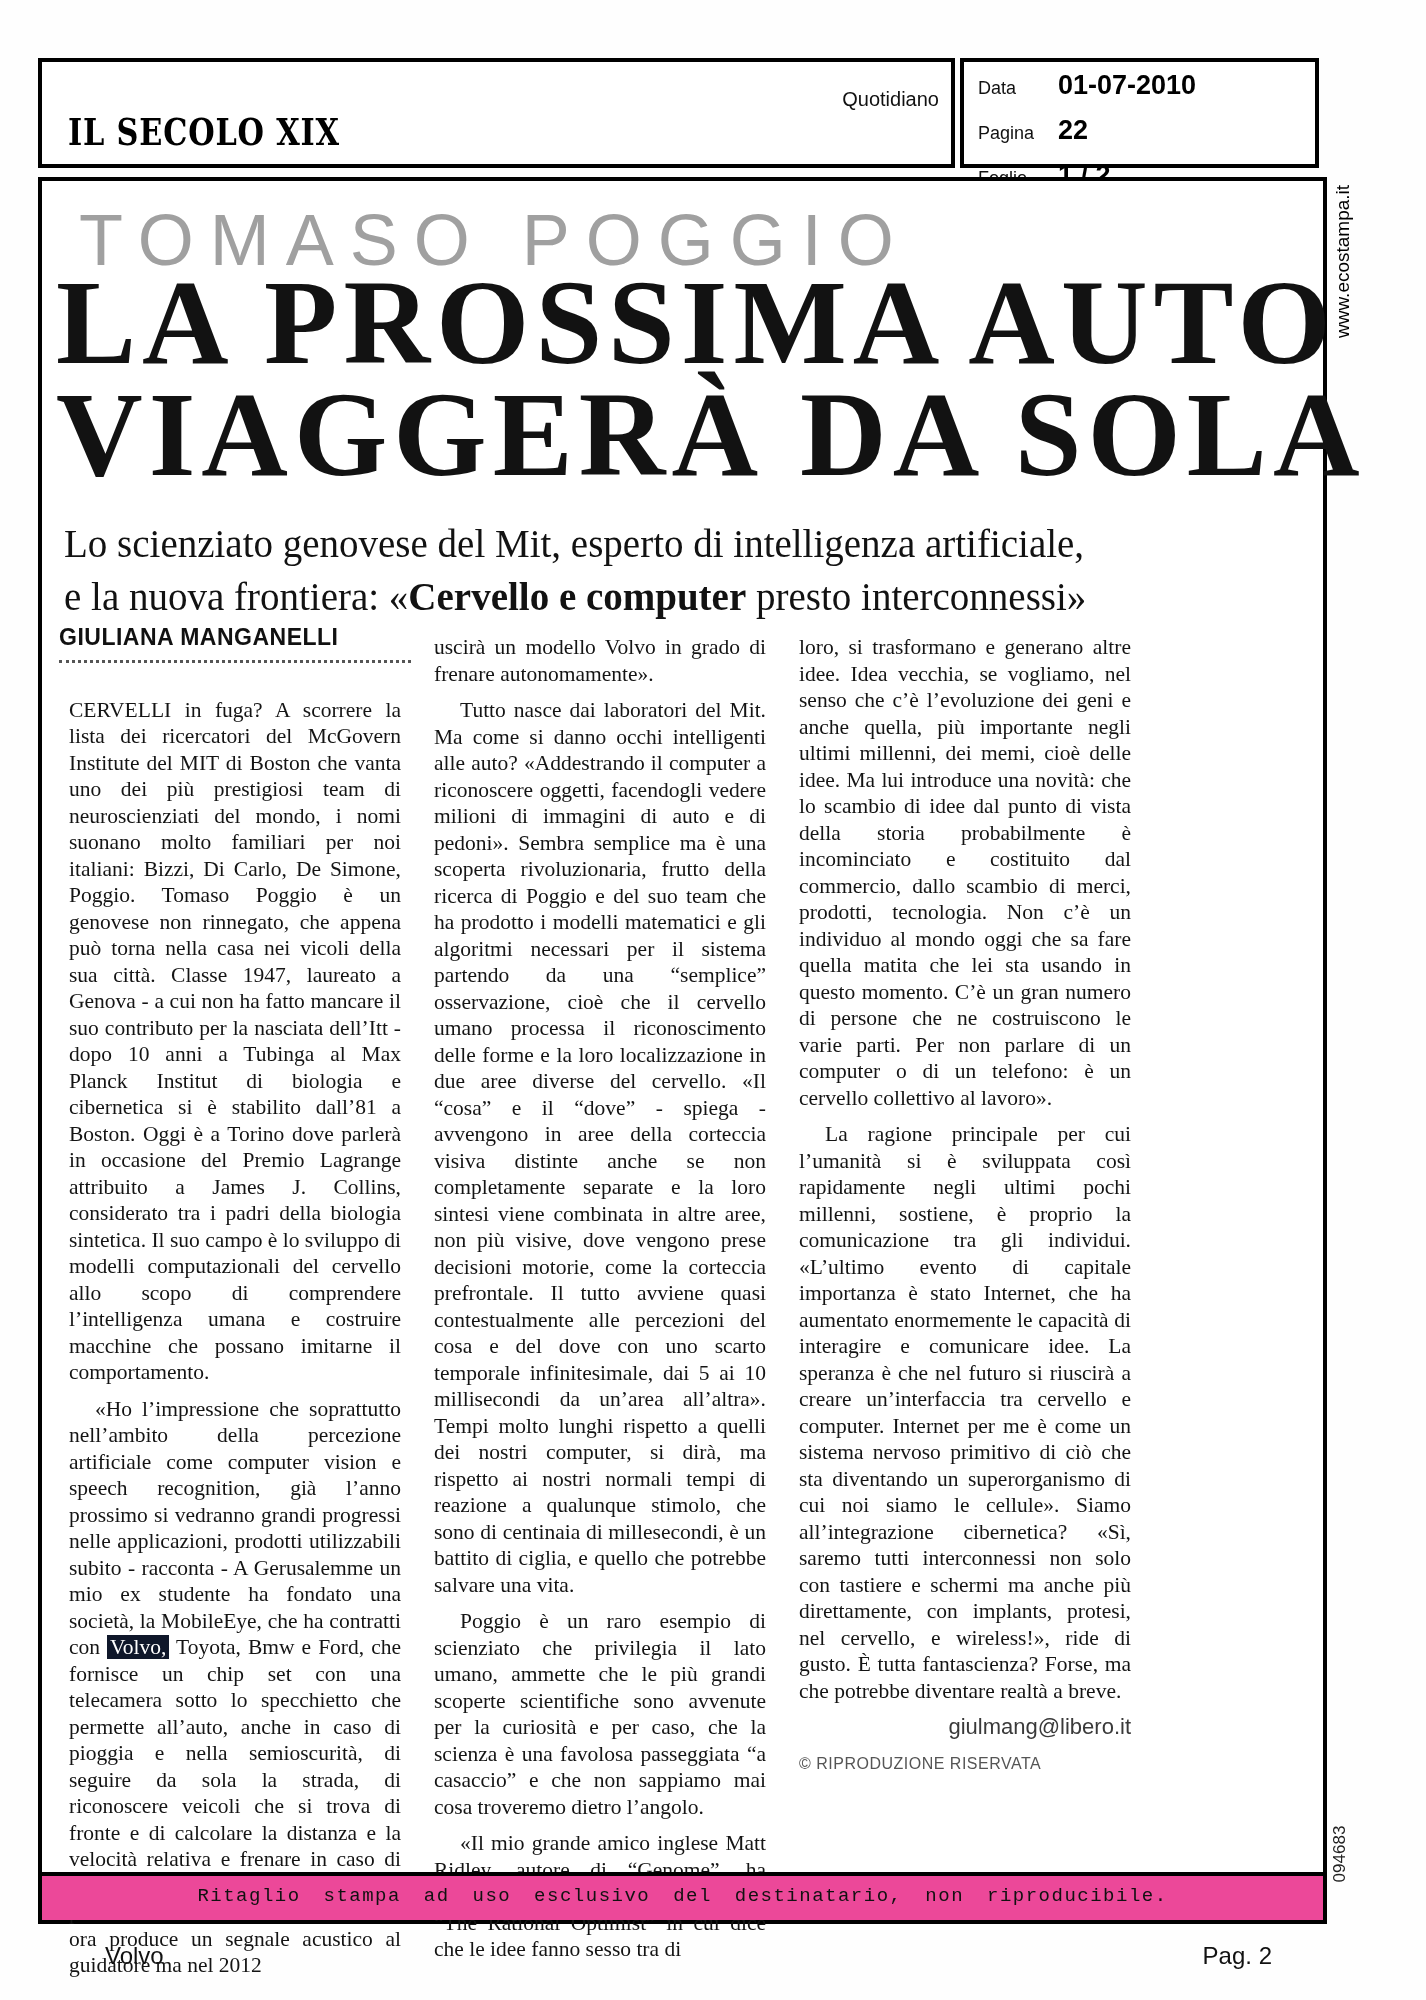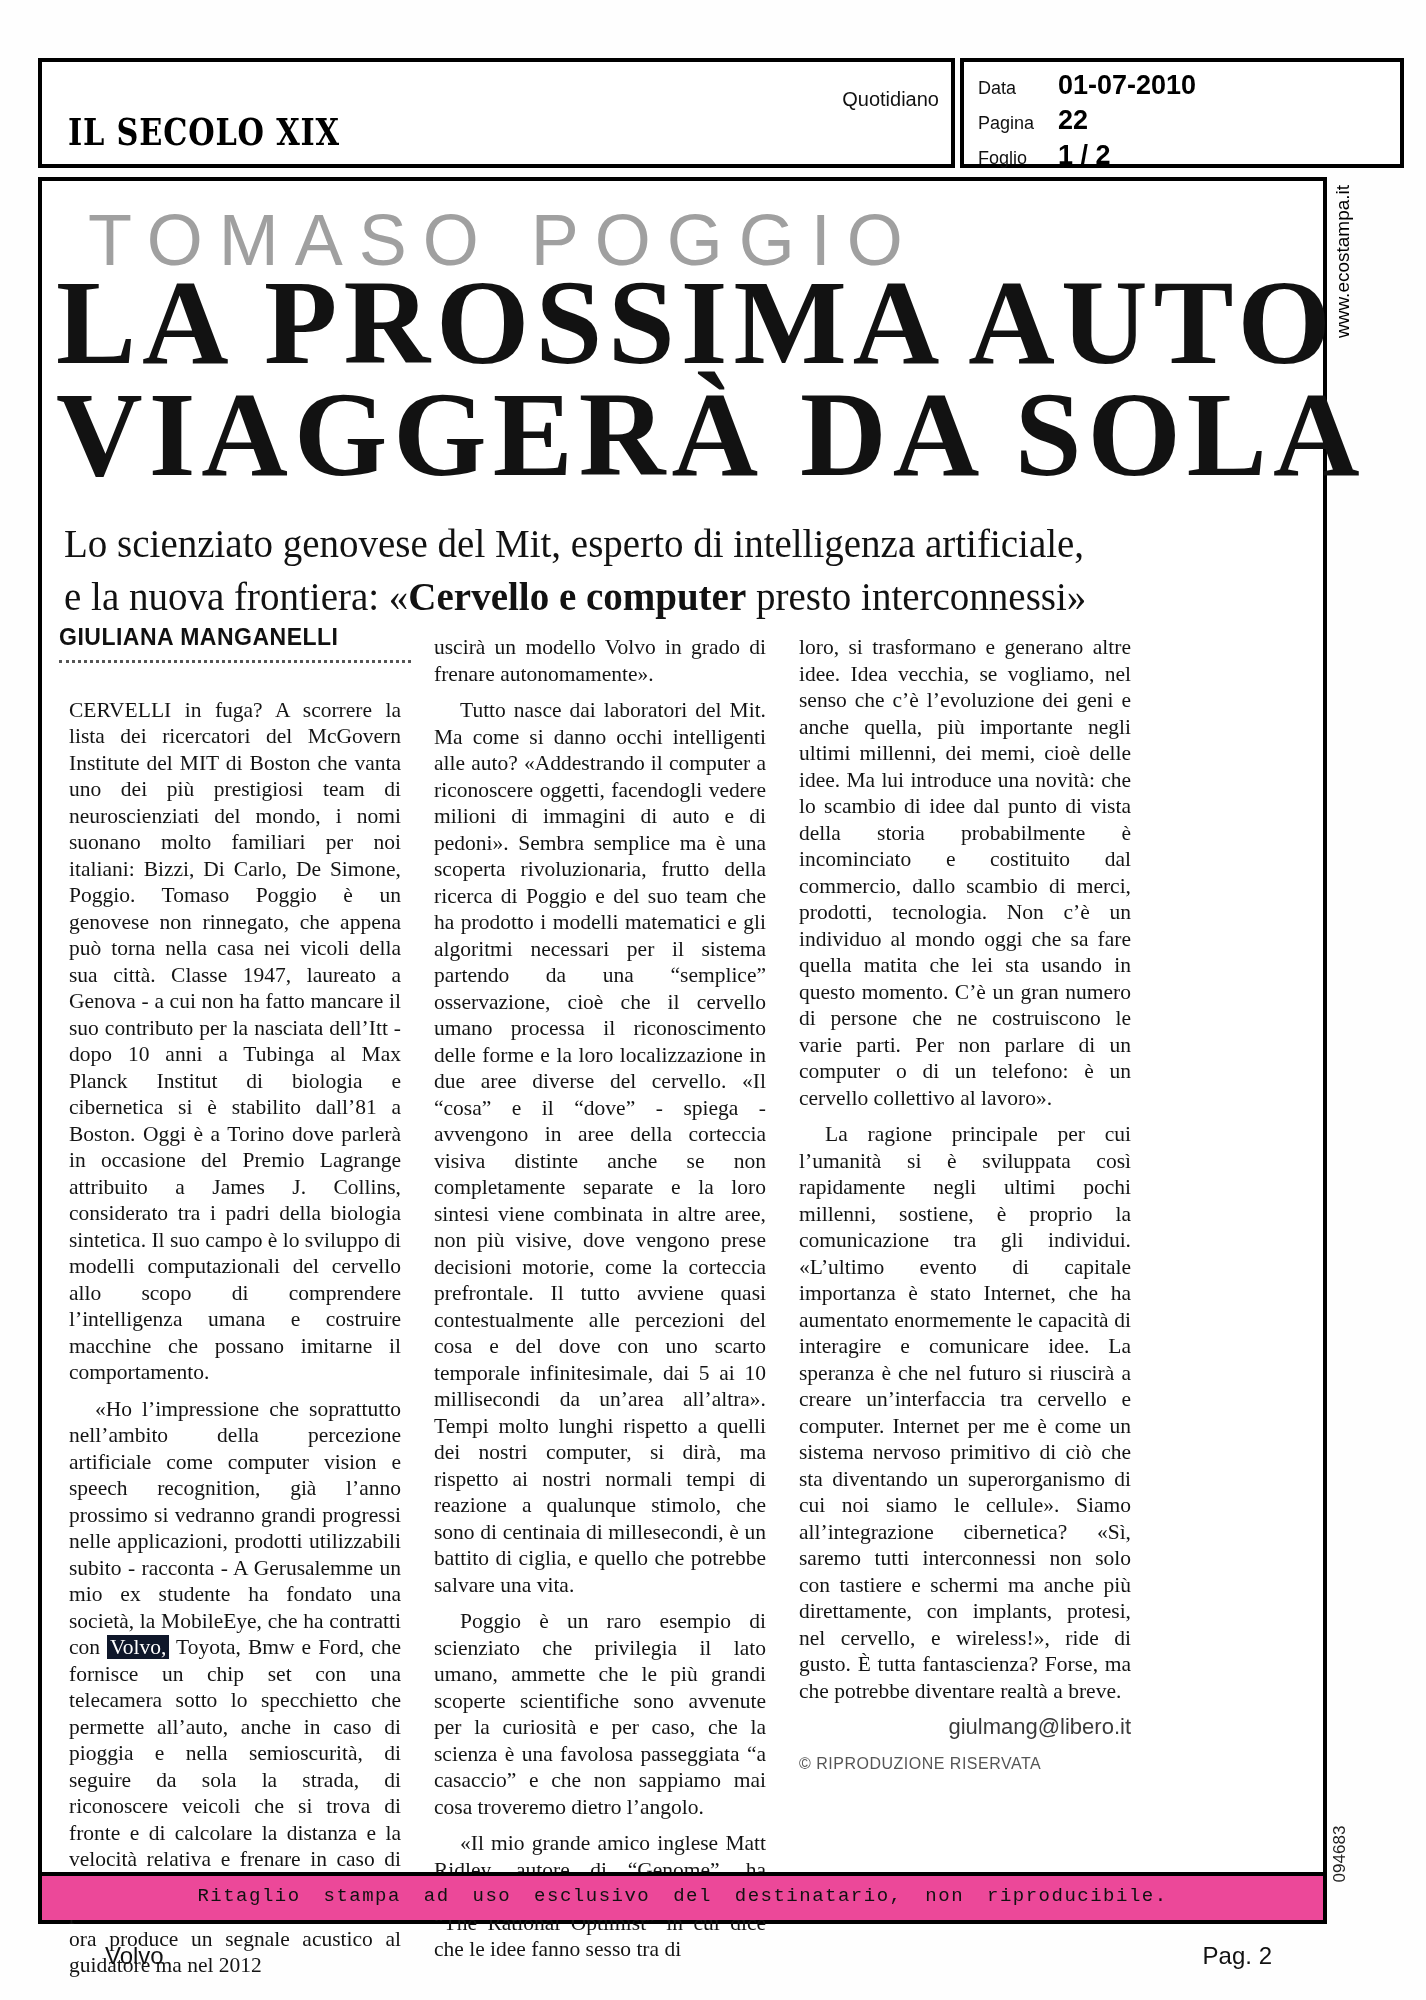--- a/index.html
+++ b/index.html
@@ -7,32 +7,32 @@
         font-family:"Liberation Serif","DejaVu Serif",serif;color:#141414;}
 
   
   .hdr-left{position:absolute;left:38px;top:58px;width:917px;height:110px;
             border:4px solid #000;box-sizing:border-box;background:#fff;}
   .masthead{position:absolute;left:26px;bottom:10px;font-family:"DejaVu Serif","Liberation Serif",serif;
             font-weight:bold;font-size:37px;letter-spacing:1px;transform:scaleX(.82);transform-origin:left bottom;
             white-space:nowrap;color:#000;}
   .quotidiano{position:absolute;top:26px;right:12px;font-family:"Liberation Sans","DejaVu Sans",sans-serif;
             font-size:20px;color:#111;}
-  .hdr-right{position:absolute;left:960px;top:58px;width:444px;height:110px;
+  .hdr-right{position:absolute;left:960px;top:58px;width:359px;height:110px;
             border:4px solid #000;box-sizing:border-box;background:#fff;
-            display:flex;flex-direction:column;gap:4px;padding:8px 0 0 14px;}
+            display:flex;flex-direction:column;gap:14px;padding:8px 0 0 14px;}
   .info-row{display:flex;align-items:baseline;height:31px;}
   .info-label{width:80px;font-family:"Liberation Sans","DejaVu Sans",sans-serif;font-size:18px;color:#111;}
   .info-value{font-family:"Liberation Sans","DejaVu Sans",sans-serif;font-size:27px;font-weight:bold;color:#000;}
 
   
   .main-box{position:absolute;left:38px;top:177px;width:1289px;height:1747px;
             border:4px solid #000;box-sizing:border-box;background:#fff;}
   .kicker{position:absolute;left:37px;top:18px;font-family:"Liberation Sans","DejaVu Sans",sans-serif;
-          font-size:72px;letter-spacing:16px;color:#a0a0a0;white-space:nowrap;margin-left:9px;}
+          font-size:72px;letter-spacing:16px;color:#a0a0a0;white-space:nowrap;}
   .headline{position:absolute;left:14px;top:86px;font-weight:bold;font-size:120px;line-height:112px;
           letter-spacing:6px;color:#121212;white-space:nowrap;}
   .subtitle{position:absolute;left:22px;top:336px;font-size:39px;line-height:53px;color:#121212;white-space:nowrap;}
   .subtitle b{font-weight:bold;}
 
   .cols{position:absolute;left:17px;top:443px;display:flex;gap:13px;}
   .col{width:352px;font-size:21.5px;line-height:26.5px;text-align:justify;color:#141414;}
   .col p{margin:10px;}
   .col p.ind{text-indent:26px;}
   .byline{font-family:"Liberation Sans","DejaVu Sans",sans-serif;font-weight:bold;font-size:23px;

